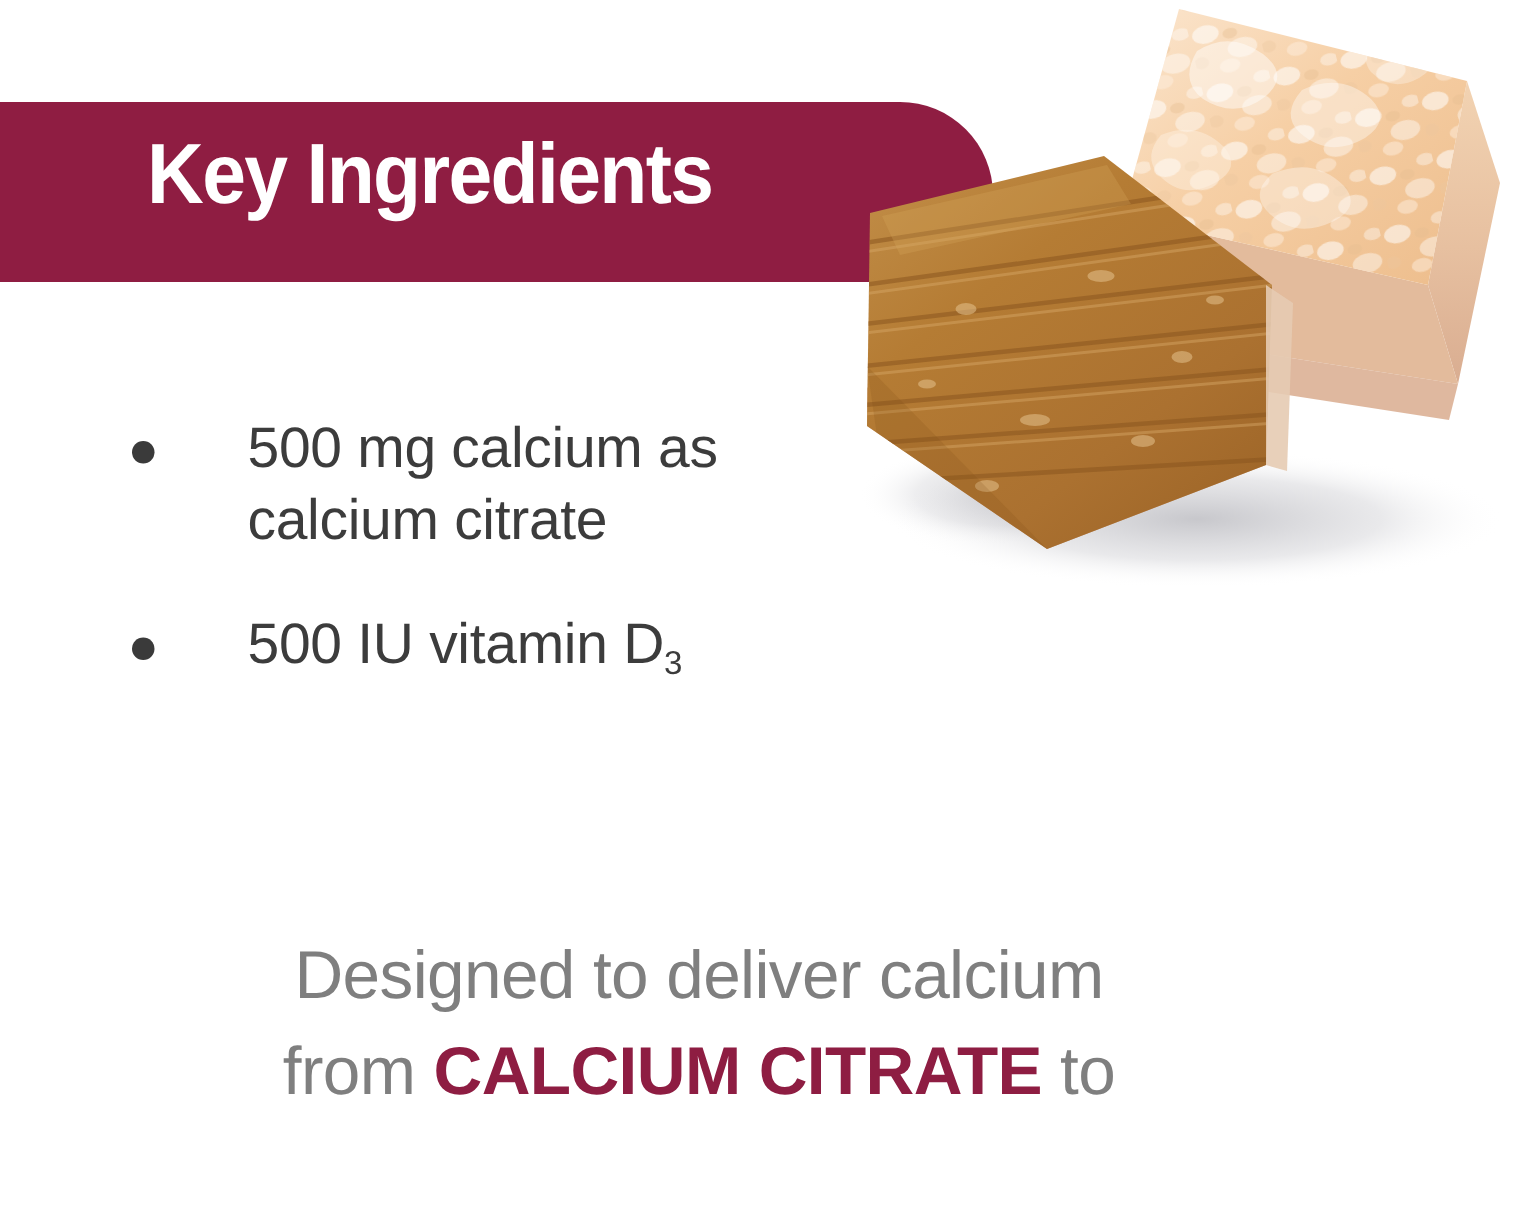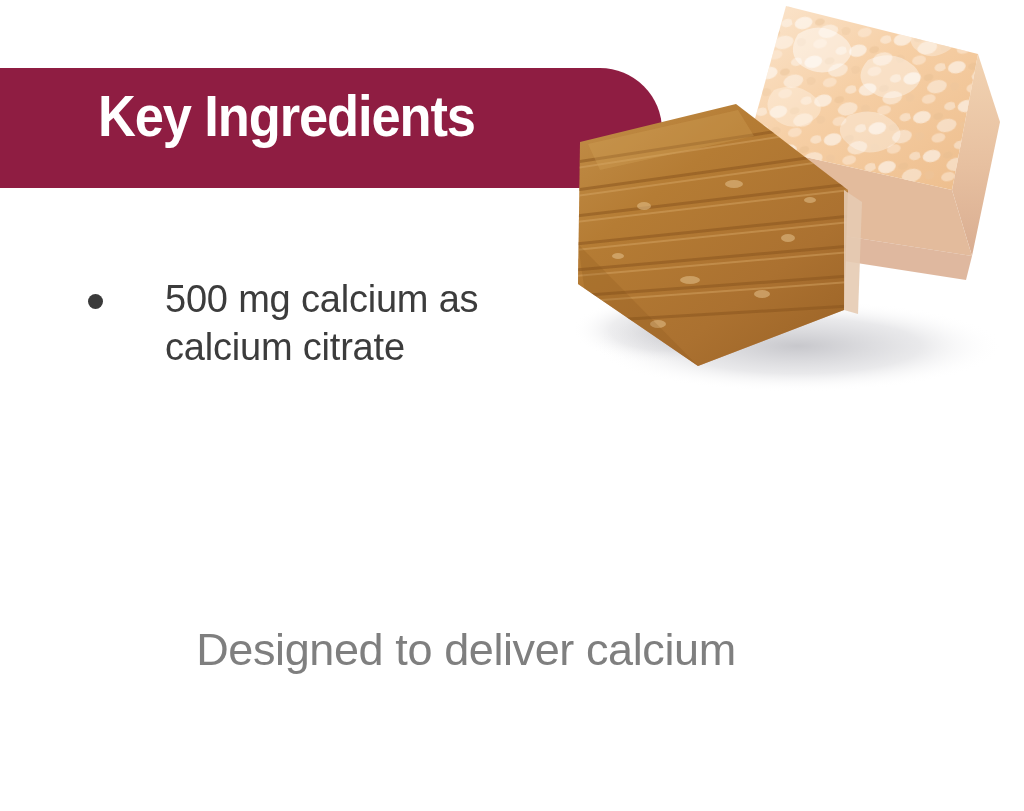--- a/index.html
+++ b/index.html
@@ -259,20 +259,25 @@
   <div class="bullet-list">
 
     <div class="bullet-item">
       <span class="bullet-dot"></span>
       <span class="bullet-text">
         <span>500 mg calcium as</span><br>
         <span>calcium citrate</span>
       </span>
     </div>
 
+    <div class="bullet-item">
+      <span class="bullet-dot"></span>
+      <span class="bullet-text"><span>500 IU vitamin D</span><sub>3</sub></span>
+    </div>
 
   </div>
 
   <div class="tagline">
     <span class="tagline-line">Designed to deliver calcium</span>
+    <span class="tagline-line"><span>from </span><span class="accent">CALCIUM CITRATE</span><span> to</span></span>
   </div>
 
 </div>
 
 </body></html>

